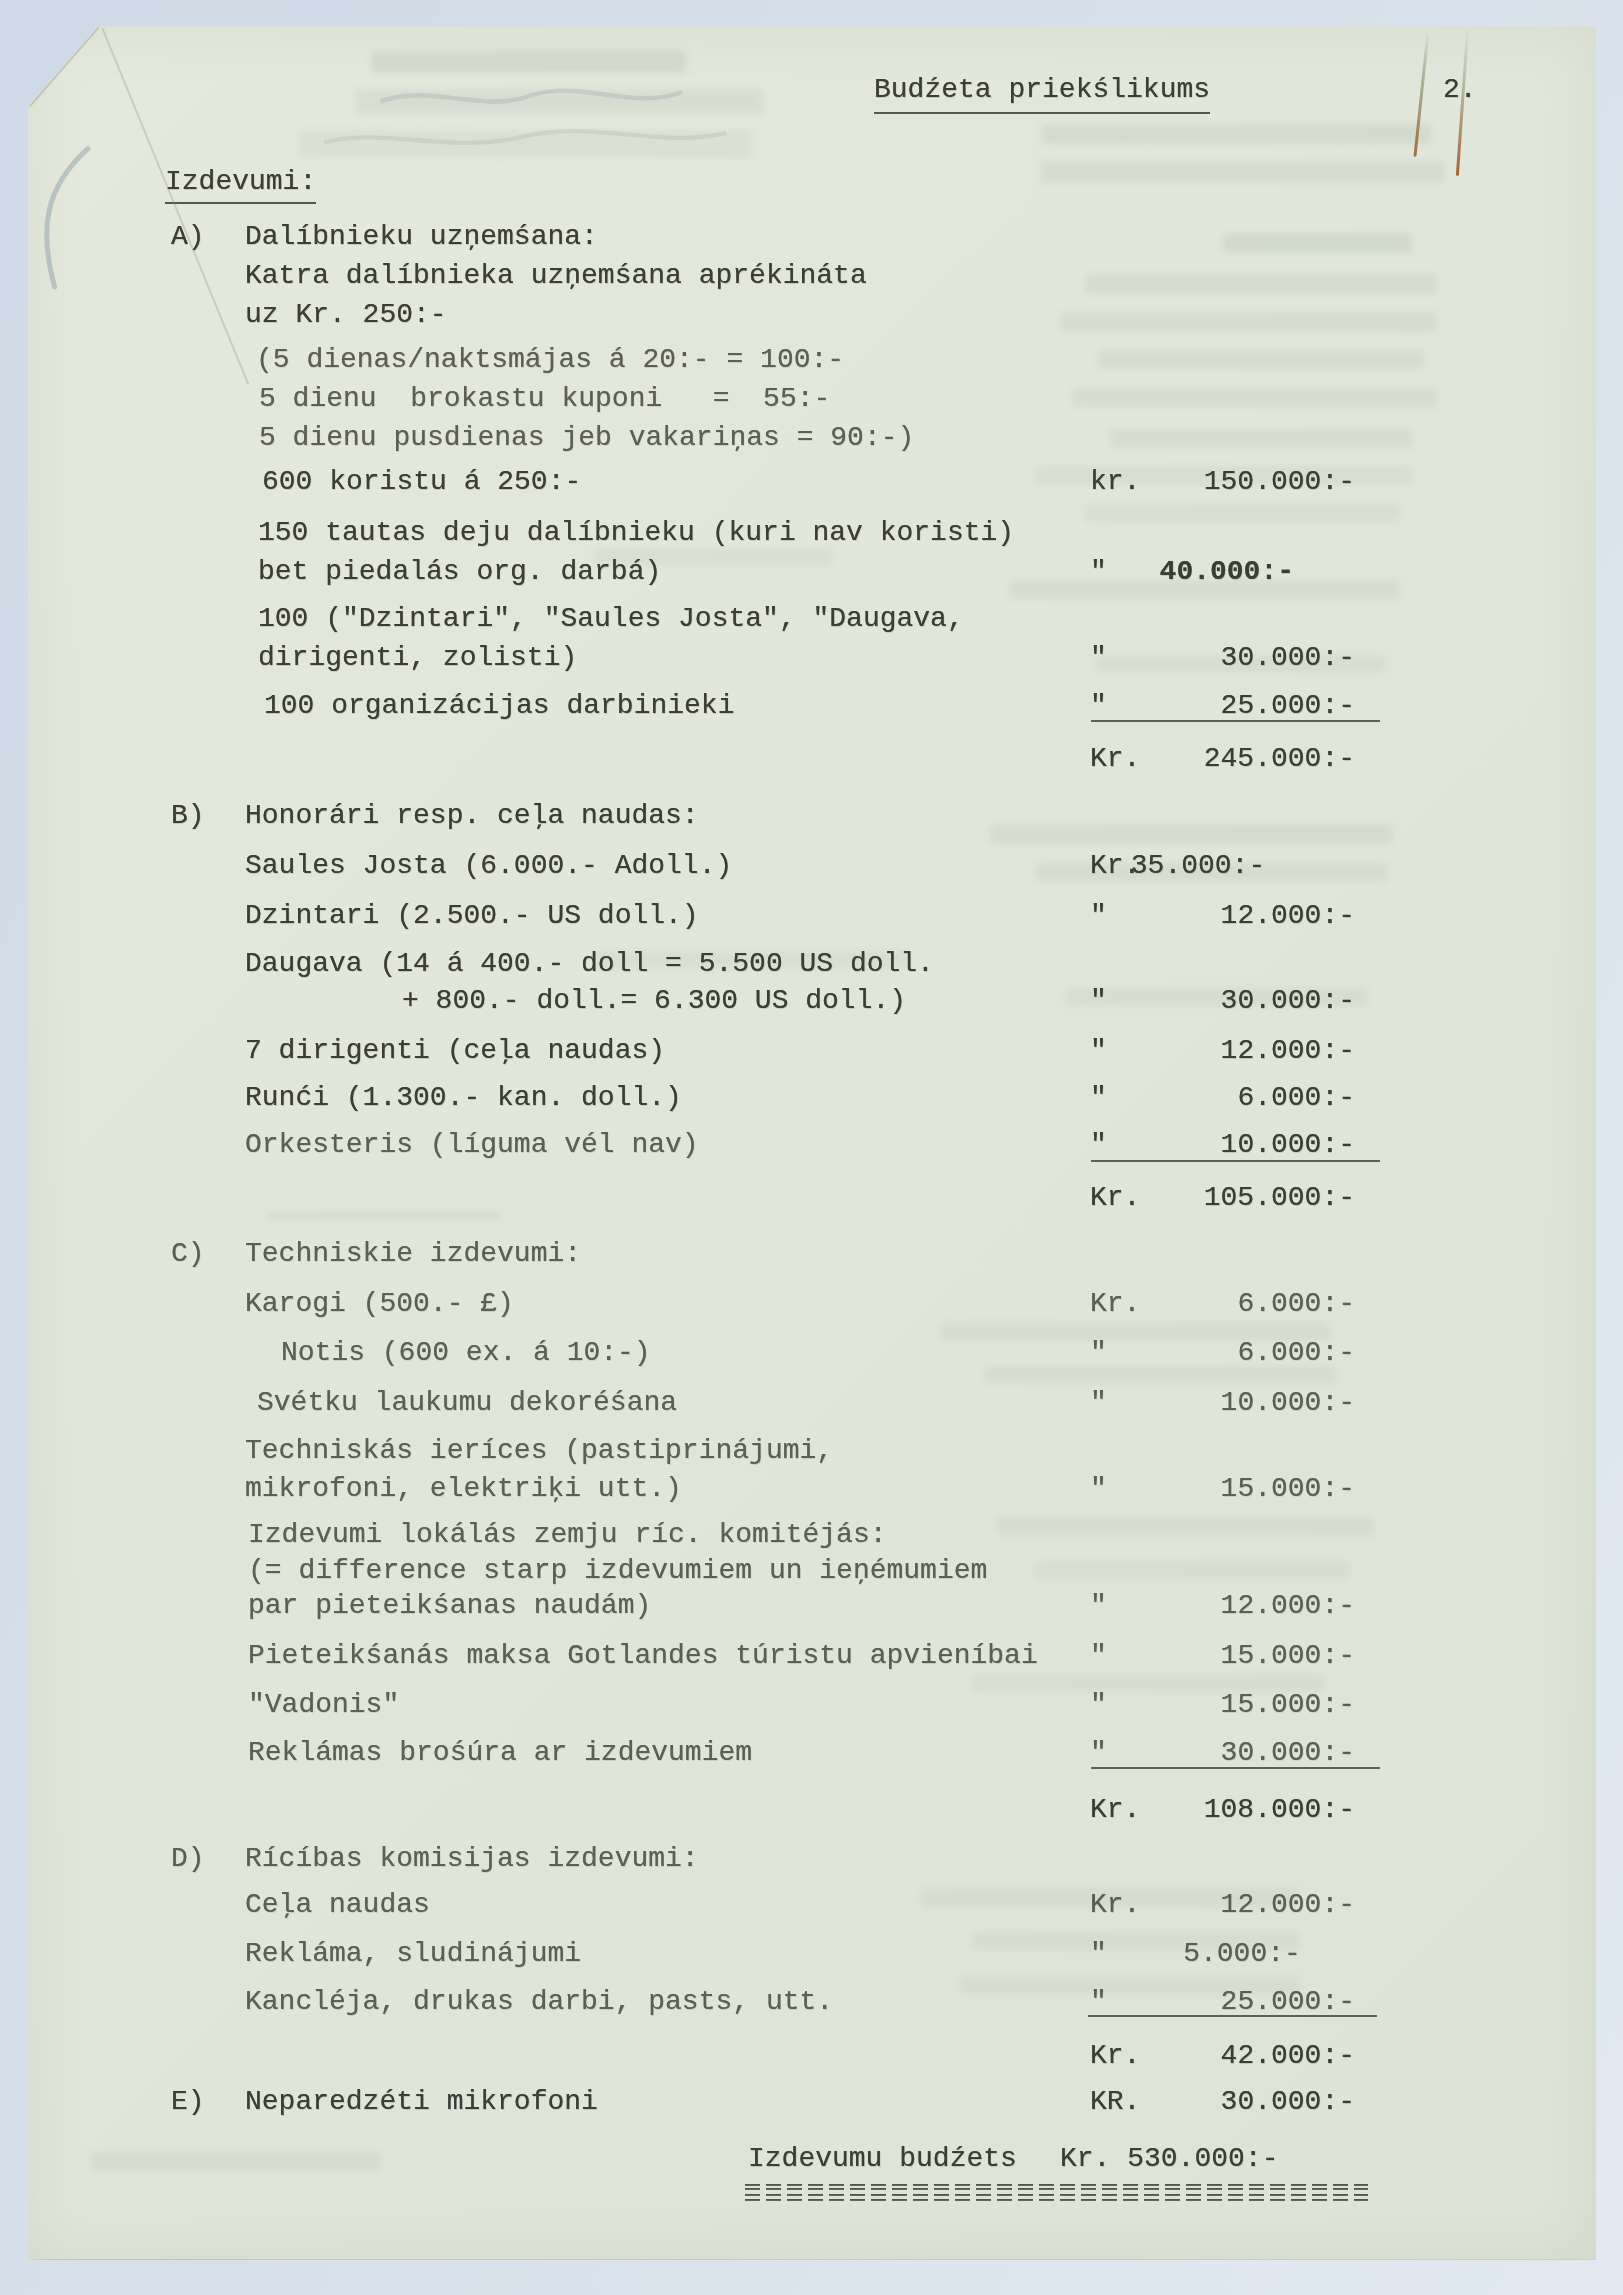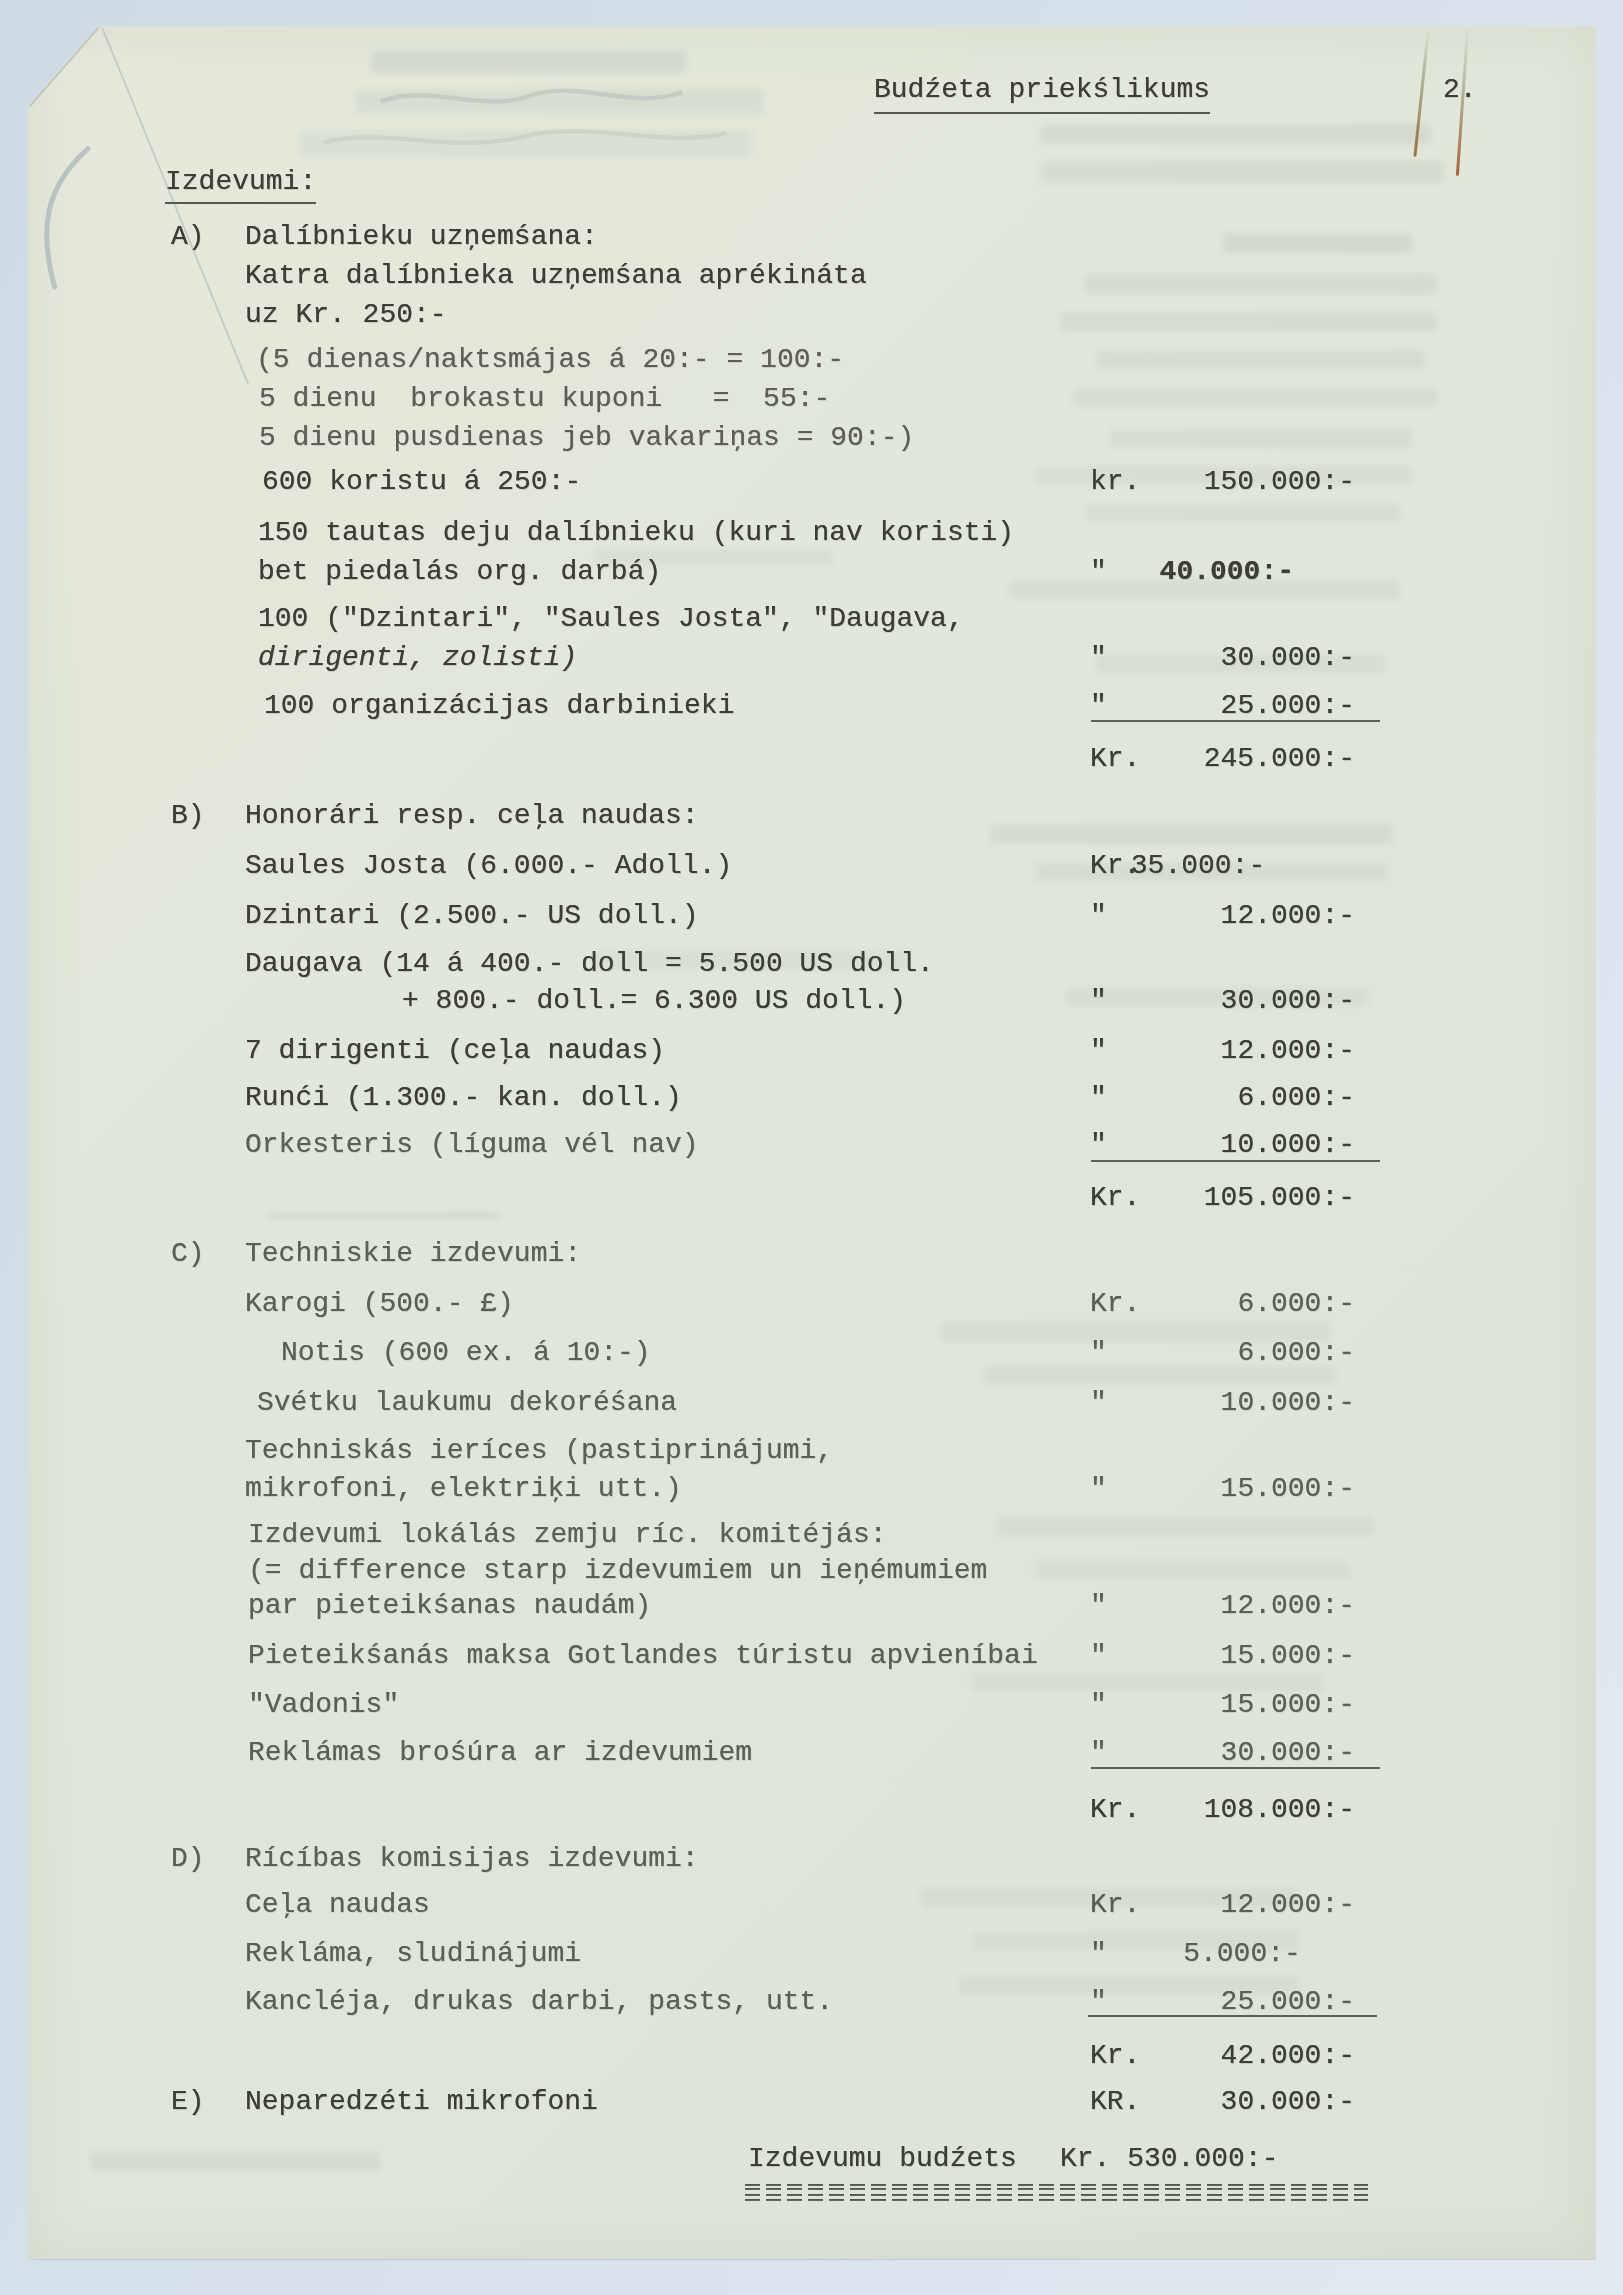--- a/index.html
+++ b/index.html
@@ -88,21 +88,21 @@
       <div class="row" style="left: 217px; top: 195px;">Dalíbnieku uzņemśana:</div>
       <div class="row" style="left: 217px; top: 234px;">Katra dalíbnieka uzņemśana aprékináta</div>
       <div class="row" style="left: 217px; top: 273px;">uz Kr. 250:-</div>
       <div class="row f" style="left: 228px; top: 318px;">(5 dienas/naktsmájas á 20:- = 100:-</div>
       <div class="row f" style="left: 231px; top: 357px;">5 dienu  brokastu kuponi   =  55:-</div>
       <div class="row f" style="left: 231px; top: 396px;">5 dienu pusdienas jeb vakariņas = 90:-)</div>
       <div class="row" style="left: 234px; top: 440px;">600 koristu á 250:-</div>
       <div class="row" style="left: 230px; top: 491px;">150 tautas deju dalíbnieku (kuri nav koristi)</div>
       <div class="row" style="left: 230px; top: 530px;">bet piedalás org. darbá)</div>
       <div class="row" style="left: 230px; top: 577px;">100 ("Dzintari", "Saules Josta", "Daugava,</div>
-      <div class="row" style="left: 230px; top: 616px; font-style: italic;">dirigenti, zolisti)</div>
+      <div class="row" style="left: 230px; top: 616px;">dirigenti, zolisti)</div>
       <div class="row" style="left: 236px; top: 664px;">100 organizácijas darbinieki</div>
       <div class="row" style="left: 143px; top: 774px;">B)</div>
       <div class="row" style="left: 217px; top: 774px;">Honorári resp. ceļa naudas:</div>
       <div class="row" style="left: 217px; top: 824px;">Saules Josta (6.000.- Adoll.)</div>
       <div class="row" style="left: 217px; top: 874px;">Dzintari (2.500.- US doll.)</div>
       <div class="row" style="left: 217px; top: 922px;">Daugava (14 á 400.- doll = 5.500 US doll.</div>
       <div class="row" style="left: 374px; top: 959px;">+ 800.- doll.= 6.300 US doll.)</div>
       <div class="row" style="left: 217px; top: 1009px;">7 dirigenti (ceļa naudas)</div>
       <div class="row" style="left: 217px; top: 1056px; font-family: Liberation Mono, monospace;">Runći (1.300.- kan. doll.)</div>
       <div class="row f" style="left: 217px; top: 1103px;">Orkesteris (líguma vél nav)</div>

